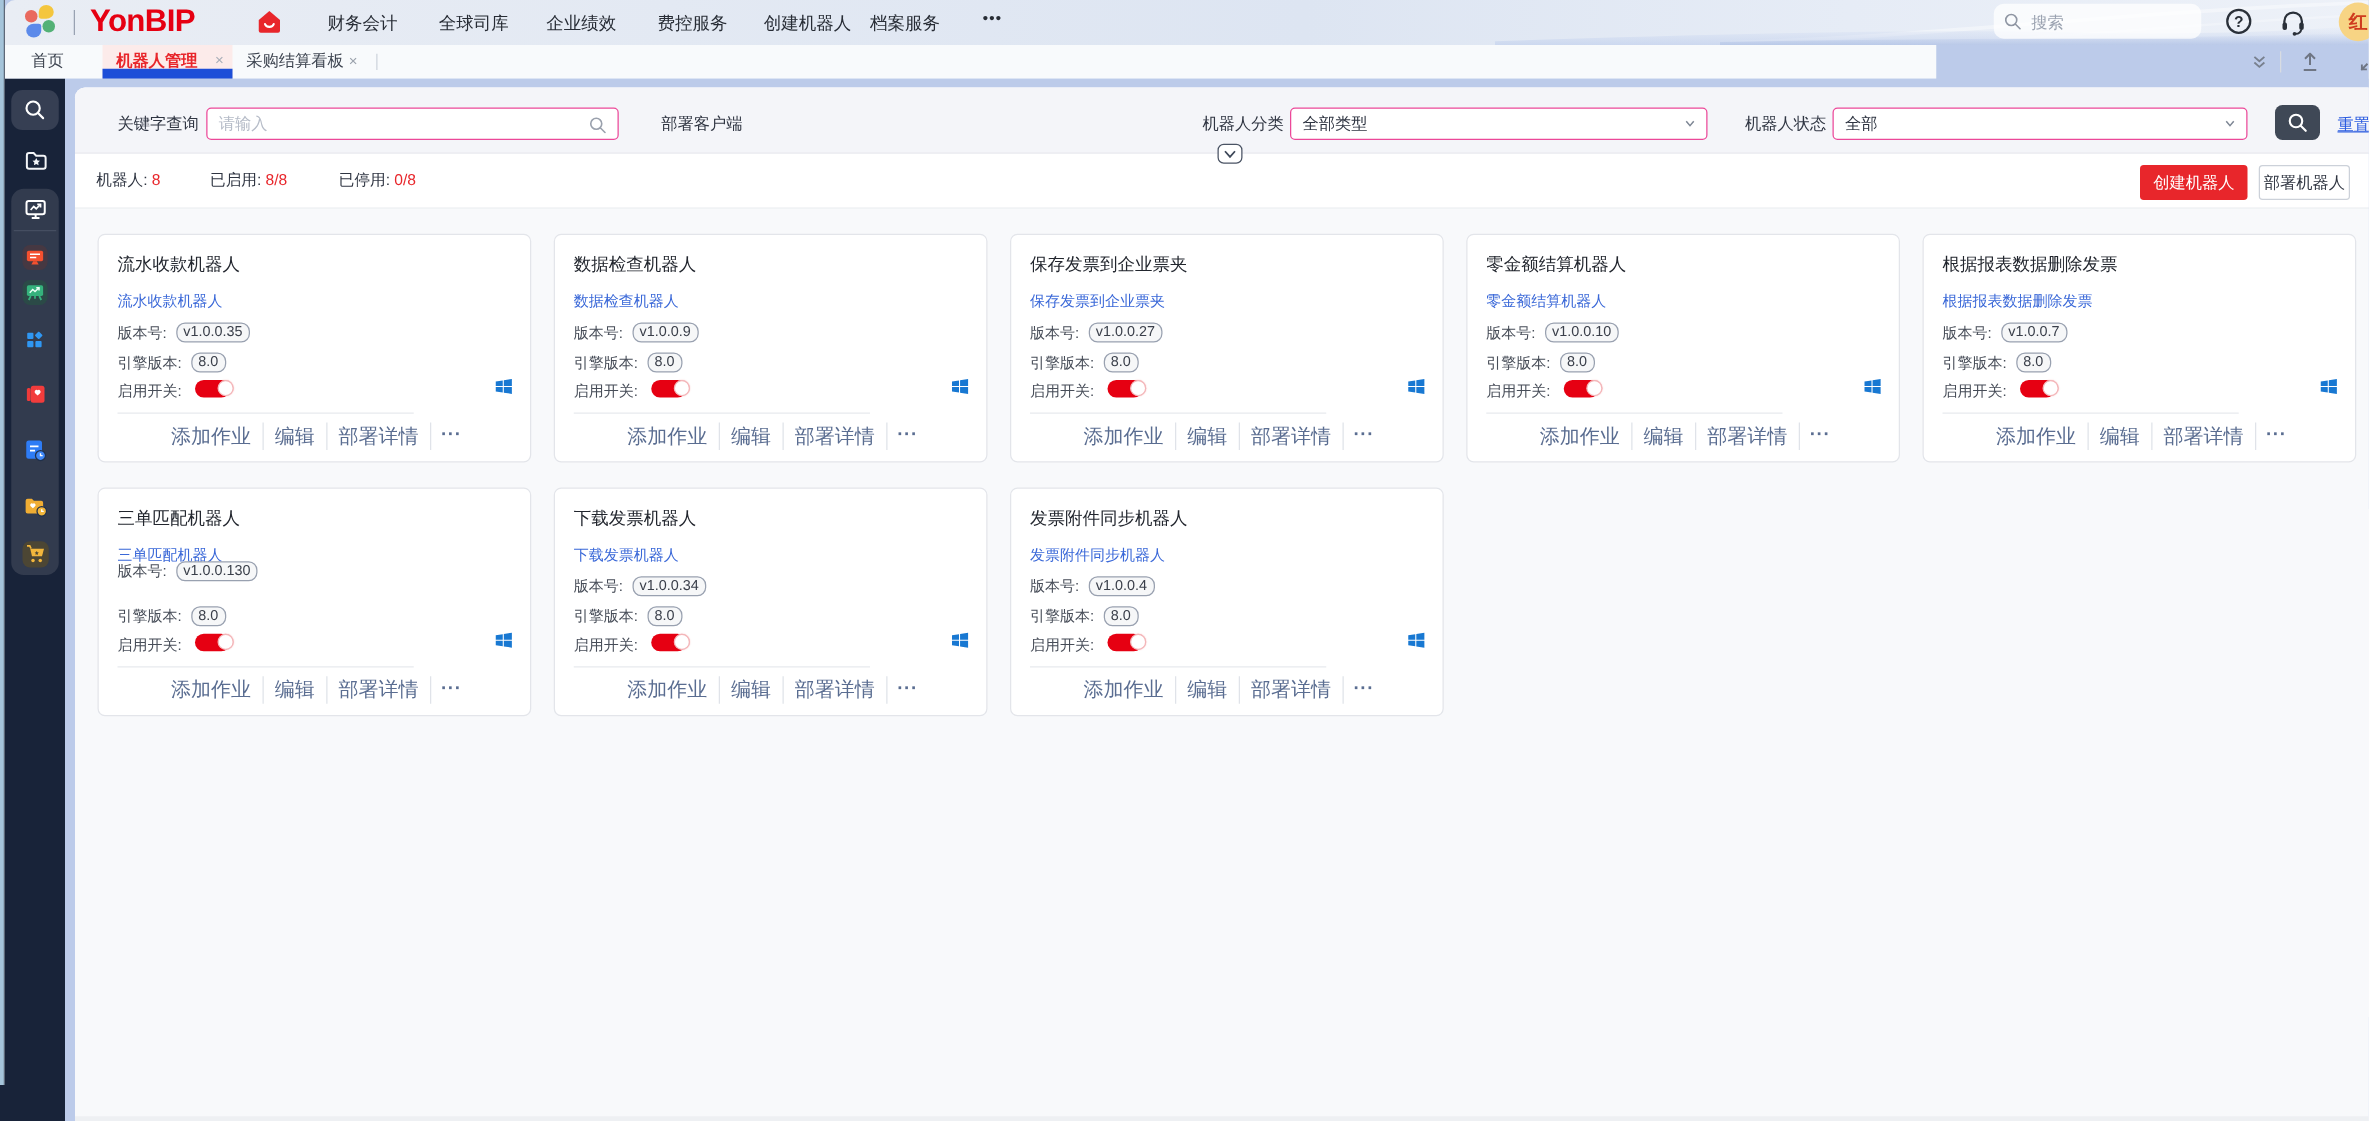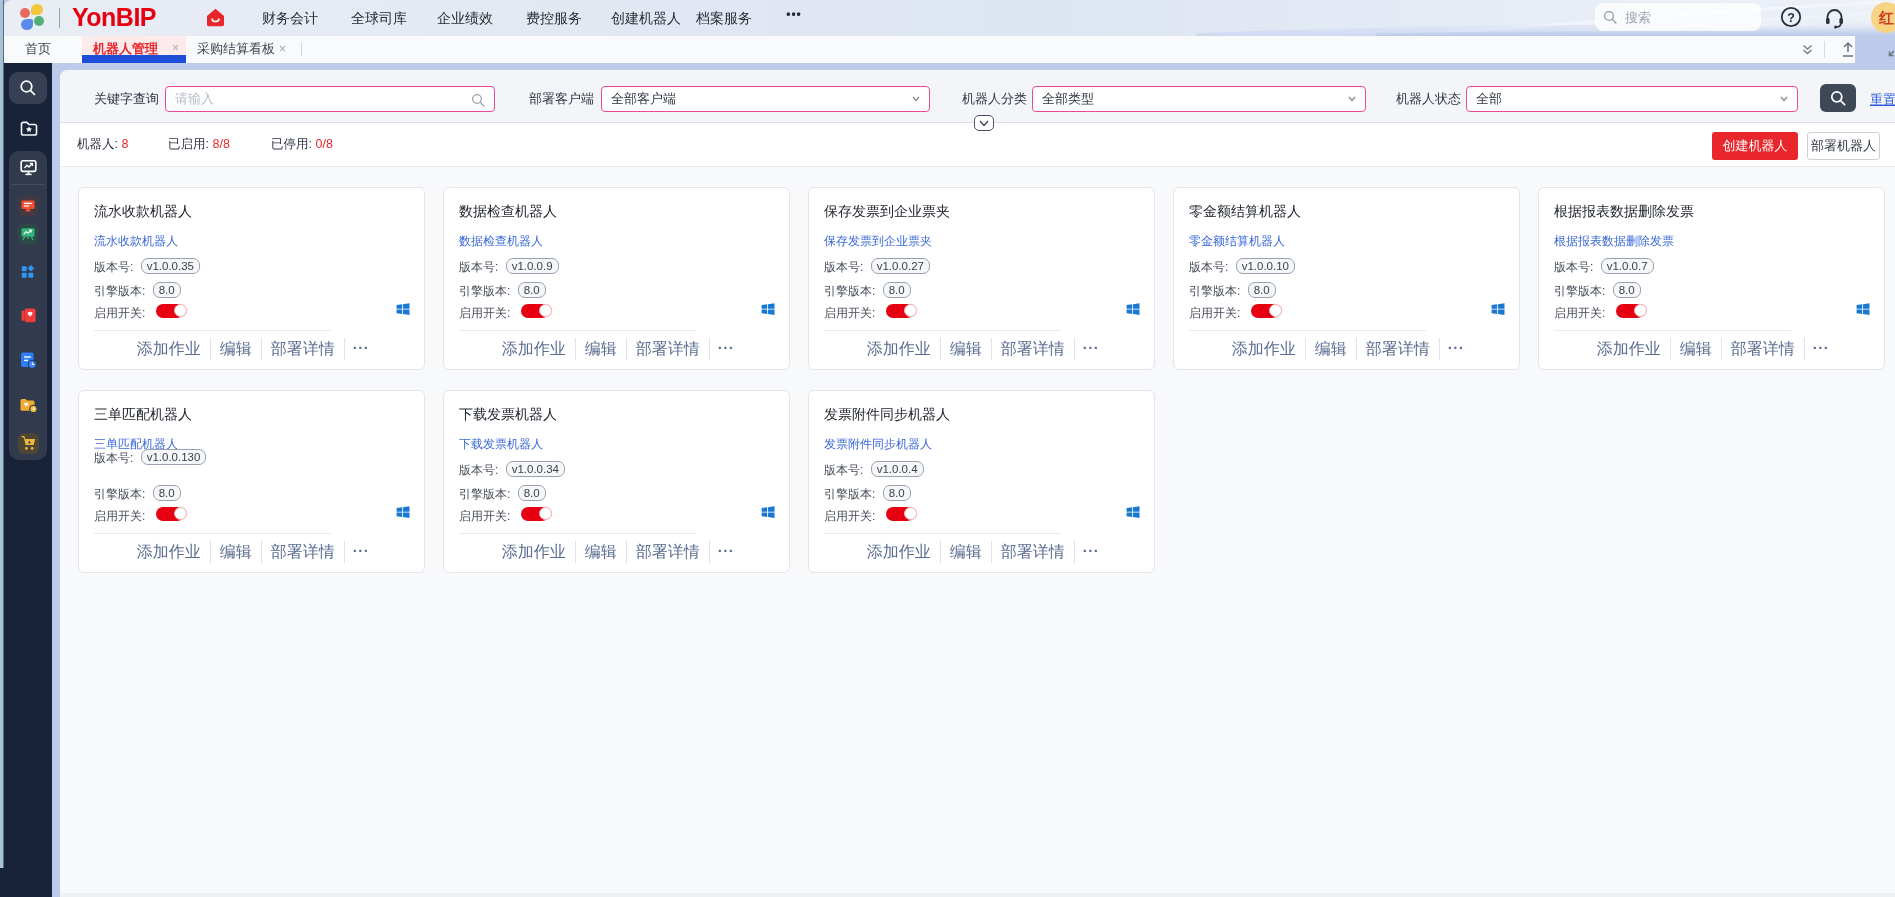--- a/index.html
+++ b/index.html
@@ -22,21 +22,21 @@
 .nav{top:10px;width:58px;text-align:left;font-size:14px;color:#272c35;white-space:nowrap}
 #navdots{top:7px;left:778px;width:24px;text-align:center;font-size:12px;font-weight:700;color:#272c35;letter-spacing:1px}
 #topsearch{left:1591px;top:3px;width:166px;height:28px;border-radius:8px;background:rgba(255,255,255,.75)}
 #topsearch .ph{position:absolute;left:30px;top:6px;font-size:13px;color:#9aa2b0}
 #helpic{left:1776px;top:6px}
 #headsetic{left:1819px;top:6px}
 #avatar{left:1867px;top:2px;width:31px;height:31px;border-radius:50%;background:#f7d484;
  text-align:center;line-height:31px;font-size:15px;font-weight:700;color:#cf3b1f}
 #wave{left:1380px;top:0;width:511px;height:36px}
 
-#tabbar{left:4px;top:36px;width:1851px;height:27px;background:#f8fafc}
+#tabbar{left:4px;top:36px;width:1545px;height:27px;background:#f8fafc}
 .tabtxt{top:0;line-height:26px;font-size:13px;color:#3d4450;white-space:nowrap}
 #acttab{left:78px;top:0;width:104px;height:27px;background:#fcebea;border-bottom:8px solid #1d4ed8}
 #acttab .t{position:absolute;left:11px;top:0;line-height:25px;font-size:13px;font-weight:600;color:#e8262b;white-space:nowrap}
 #acttab .x{position:absolute;right:7px;top:0;line-height:25px;font-size:12px;color:#a8aeb8}
 #tab3x{left:275px;top:0;line-height:26px;font-size:12px;color:#9aa1ac}
 #tabdiv{left:297px;top:7px;width:1px;height:13px;background:#cdd3dc}
 #tbdiv2{left:1820px;top:5px;width:1px;height:17px;background:#d8dce2}
 
 #stripe{left:0;top:0;width:4px;height:868px;background:#a5c4da;border-right:1px solid #5e6878}
 #sidebar{left:0;top:63px;width:52px;height:834px;background:#182339}
@@ -239,26 +239,20 @@
   <div id="fband">
     <div class="flabel" style="left:34px">关键字查询</div>
     <div class="fctl" style="left:105px;width:330px">
       <span class="v phv">请输入</span>
       <svg style="position:absolute;right:9px;top:6px" width="14" height="14" viewBox="0 0 14 14" fill="none">
         <circle cx="6" cy="6" r="4.4" stroke="#9aa1ad" stroke-width="1.3"></circle>
         <line x1="9.4" y1="9.4" x2="13" y2="13" stroke="#9aa1ad" stroke-width="1.3" stroke-linecap="round"></line>
       </svg>
     </div>
     <div class="flabel" style="left:469px">部署客户端</div>
-    <div class="fctl" style="left:541px;width:329px">
-      <span class="v">全部客户端</span>
-      <svg class="chev" viewBox="0 0 8 8" fill="none">
-          <path d="M1 2 L4 5.5 L7 2" stroke="#7d8694" stroke-width="1.2"></path>
-        </svg>
-    </div>
     <div class="flabel" style="left:902px">机器人分类</div>
     <div class="fctl" style="left:972px;width:334px">
       <span class="v">全部类型</span>
       <svg class="chev" viewBox="0 0 8 8" fill="none">
           <path d="M1 2 L4 5.5 L7 2" stroke="#7d8694" stroke-width="1.2"></path>
         </svg>
     </div>
     <div class="flabel" style="left:1336px">机器人状态</div>
     <div class="fctl" style="left:1406px;width:332px">
       <span class="v">全部</span>

